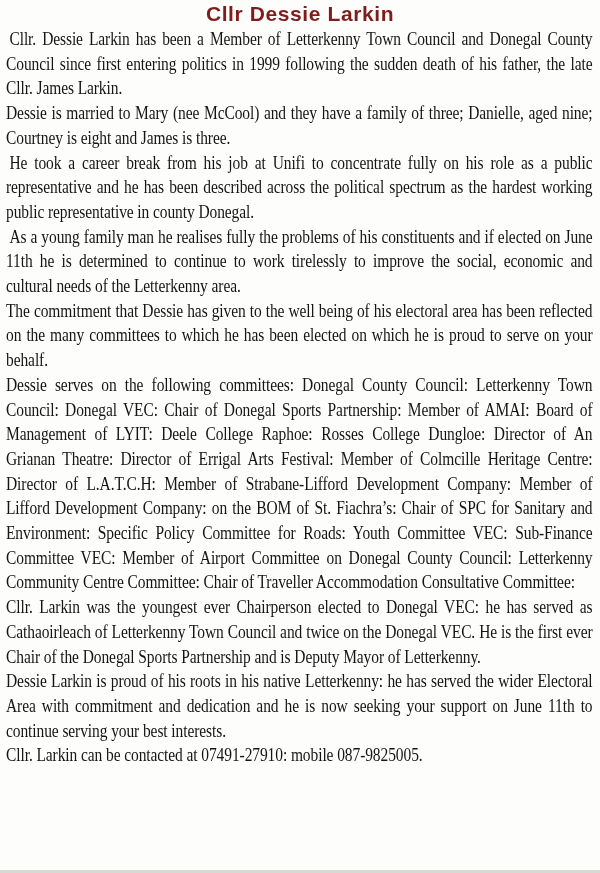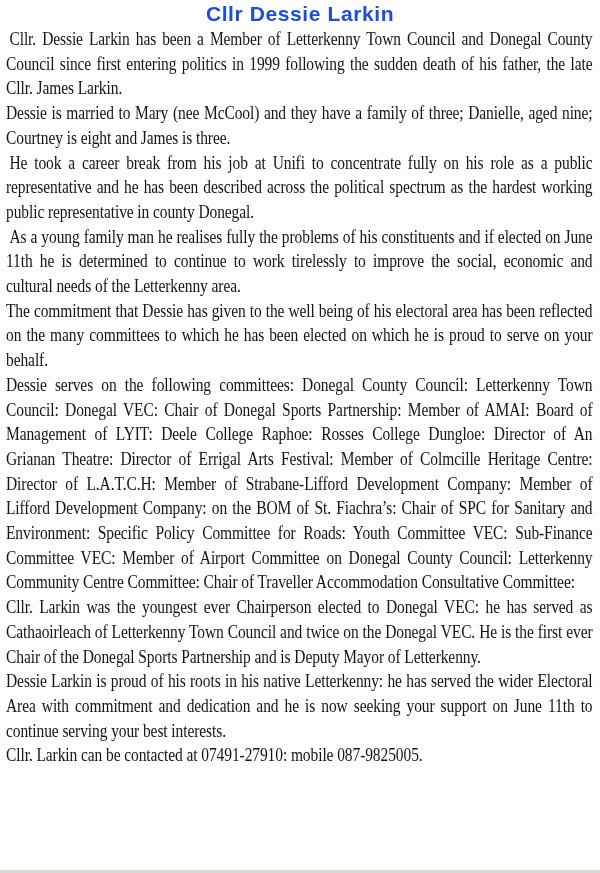--- a/index.html
+++ b/index.html
@@ -16,21 +16,21 @@
       width: 600px;
       height: 873px;
       box-sizing: border-box;
       padding: 0 6px 0 6px;
       color: #1a1a1a;
     }
     .title {
       font-family: "Liberation Sans", sans-serif;
       font-weight: bold;
       font-size: 21px;
-      color: #1d4ed8;
+      color: #7f1d1d;
       text-align: center;
       margin: 0;
       height: 27px;
       line-height: 27px;
       letter-spacing: 0.6px;
     }
     .para {
       font-family: "Liberation Serif", serif;
       font-size: 18px;
       line-height: 24.7px;

